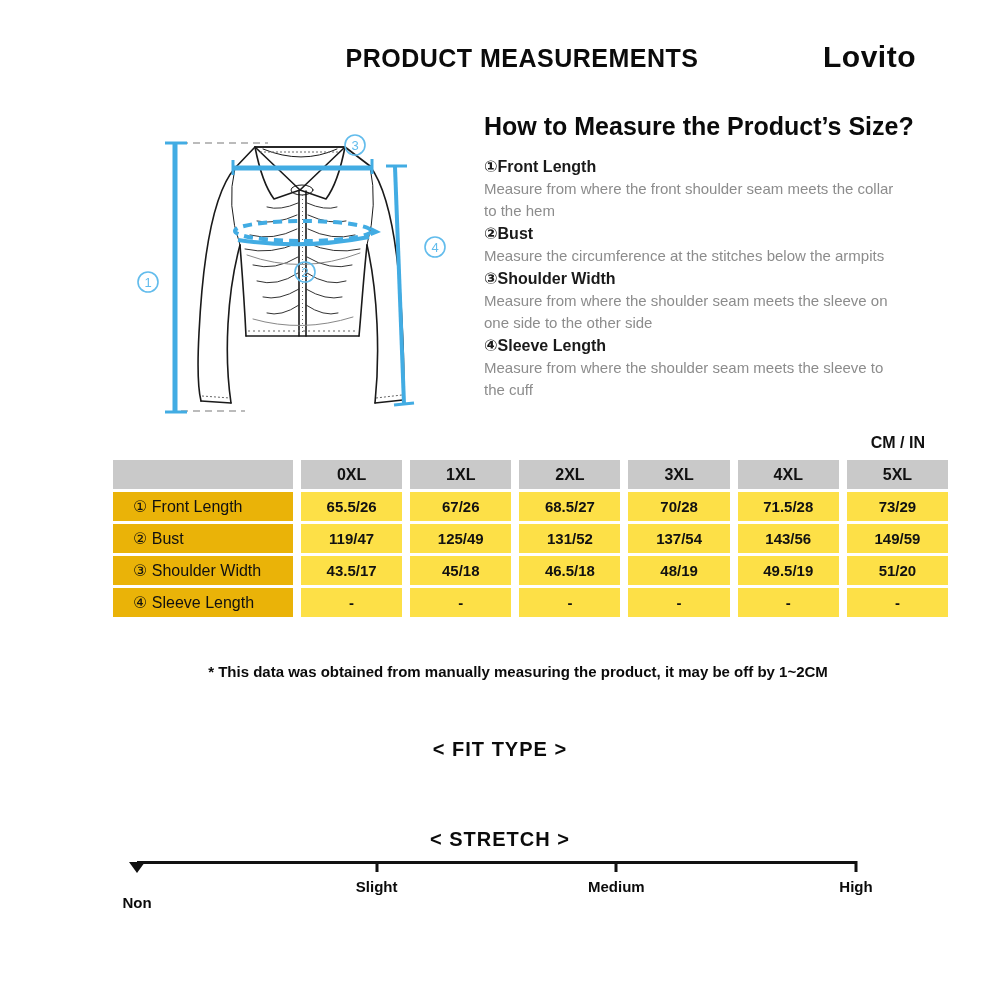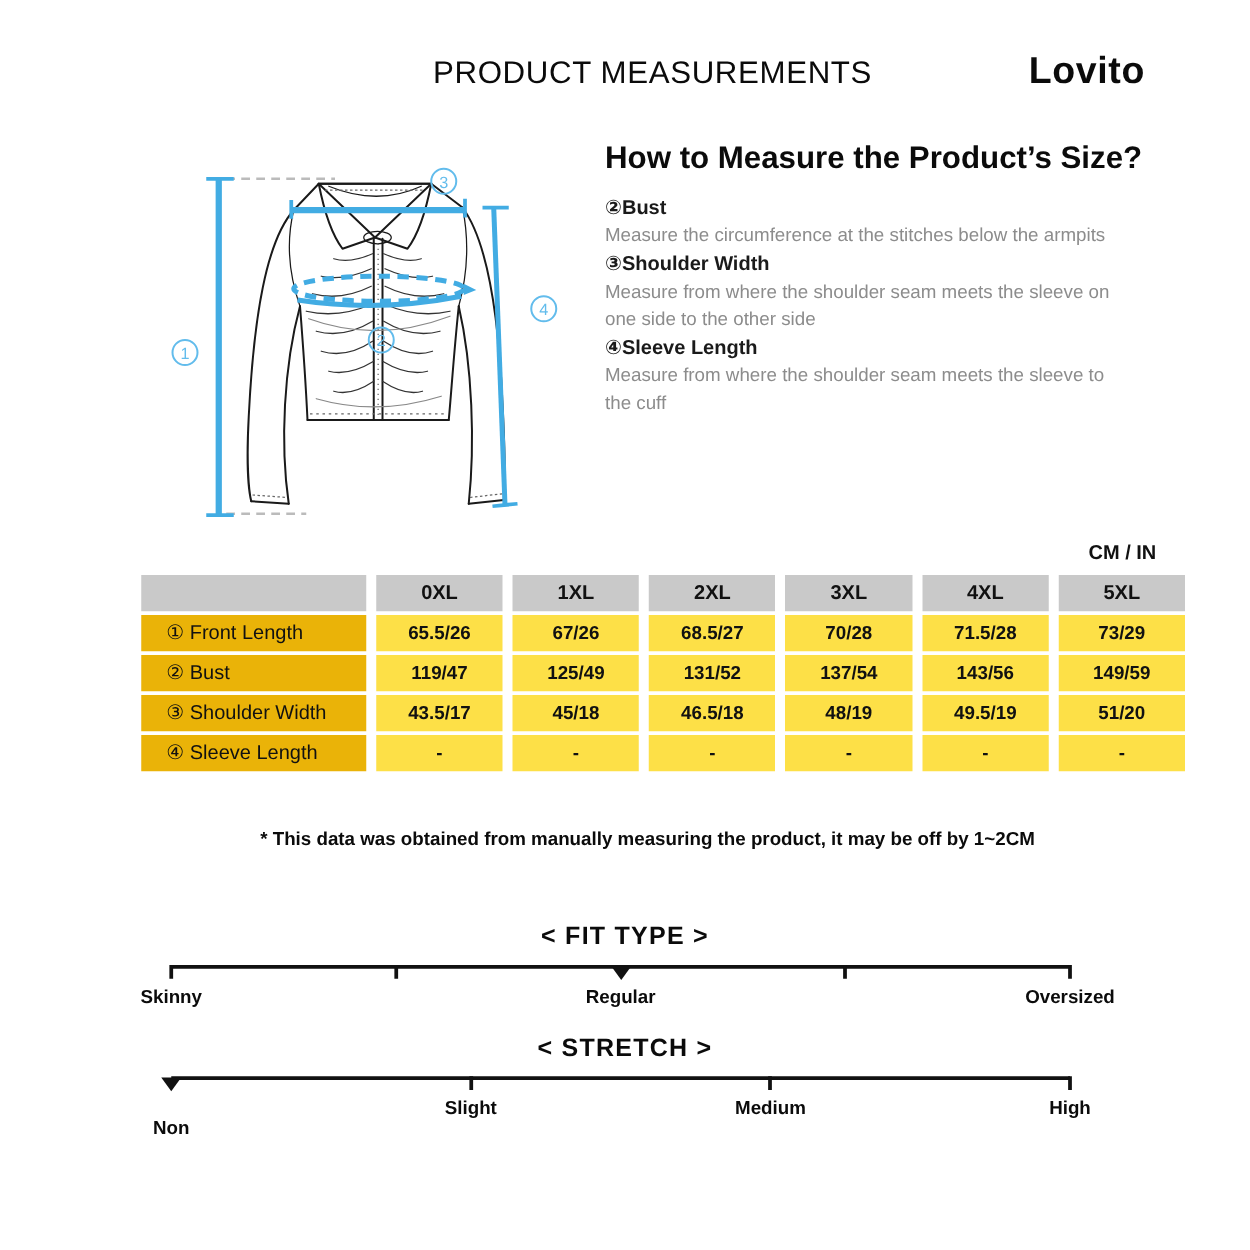--- a/index.html
+++ b/index.html
@@ -2,21 +2,21 @@
 <html><head>
 <meta charset="utf-8">
 <style>
   * { margin:0; padding:0; box-sizing:border-box; }
   html,body { background:#ffffff; }
   body { font-family:"Liberation Sans","DejaVu Sans",sans-serif; color:#111; }
   .page { position:relative; width:1000px; height:1000px; background:#fff; overflow:hidden; }
 
   
   .page-title { position:absolute; top:44px; left:0; right:0; text-align:center;
-    font-size:25px; font-weight:400; letter-spacing:.5px; color:#0b0b0b;margin-left:44px; }
+    font-size:25px; font-weight:700; letter-spacing:.5px; color:#0b0b0b;margin-left:44px; }
   .brand { position:absolute; top:40px; right:84px; font-size:30px; font-weight:700; color:#0b0b0b; letter-spacing:.5px; }
 
   
   .diagram { position:absolute; left:95px; top:103px; width:370px; height:340px; }
 
   
   .howto { position:absolute; left:484px; top:112px; width:432px; }
   .howto h2 { font-size:25px; font-weight:700; color:#0b0b0b; margin-bottom:14px; }
   .howto .item-label { font-size:16px; font-weight:700; color:#1a1a1a; line-height:23px; }
   .howto .item-desc { font-size:15px; color:#8c8c8c; line-height:22px; width:414px; }
@@ -146,20 +146,24 @@
       <text x="53" y="184">1</text>
       <text x="210" y="174">2</text>
       <text x="260" y="47">3</text>
       <text x="340" y="149">4</text>
     </g>
   </svg>
 
   <div class="howto">
     <h2>How to Measure the Product’s Size?</h2>
     <div>
+      <div class="item-label">①Front Length</div>
+      <div class="item-desc">Measure from where the front shoulder seam meets the collar to the hem</div>
+    </div>
+    <div>
       <div class="item-label">②Bust</div>
       <div class="item-desc">Measure the circumference at the stitches below the armpits</div>
     </div>
     <div>
       <div class="item-label">③Shoulder Width</div>
       <div class="item-desc">Measure from where the shoulder seam meets the sleeve on one side to the other side</div>
     </div>
     <div>
       <div class="item-label">④Sleeve Length</div>
       <div class="item-desc">Measure from where the shoulder seam meets the sleeve to the cuff</div>
@@ -206,31 +210,20 @@
     <div class="cell val">-</div>
     <div class="cell val">-</div>
     <div class="cell val">-</div>
     <div class="cell val">-</div>
     <div class="cell val">-</div>
   </div>
 
   <div class="note">* This data was obtained from manually measuring the product, it may be off by 1~2CM</div>
 
   <div class="scale-title" style="top:738px;">&lt; FIT TYPE &gt;</div>
-  <div class="scale" style="top:772px;">
-    <div class="line"></div>
-    <div class="tick" style="left:0%;"></div>
-    <div class="tick" style="left:25%;"></div>
-    <div class="tick" style="left:75%;"></div>
-    <div class="tick" style="left:100%;"></div>
-    <div class="marker" style="left:50%;"></div>
-    <div class="lab" style="left:0%;">Skinny</div>
-    <div class="lab" style="left:50%;">Regular</div>
-    <div class="lab" style="left:100%;">Oversized</div>
-  </div>
 
   <div class="scale-title" style="top:828px;">&lt; STRETCH &gt;</div>
   <div class="scale" style="top:861px;">
     <div class="line"></div>
     <div class="tick" style="left:33.33%;"></div>
     <div class="tick" style="left:66.67%;"></div>
     <div class="tick" style="left:100%;"></div>
     <div class="marker" style="left:0%;"></div>
     <div class="lab" style="left:0%;margin-top:16px;">Non</div>
     <div class="lab" style="left:33.33%;">Slight</div>

